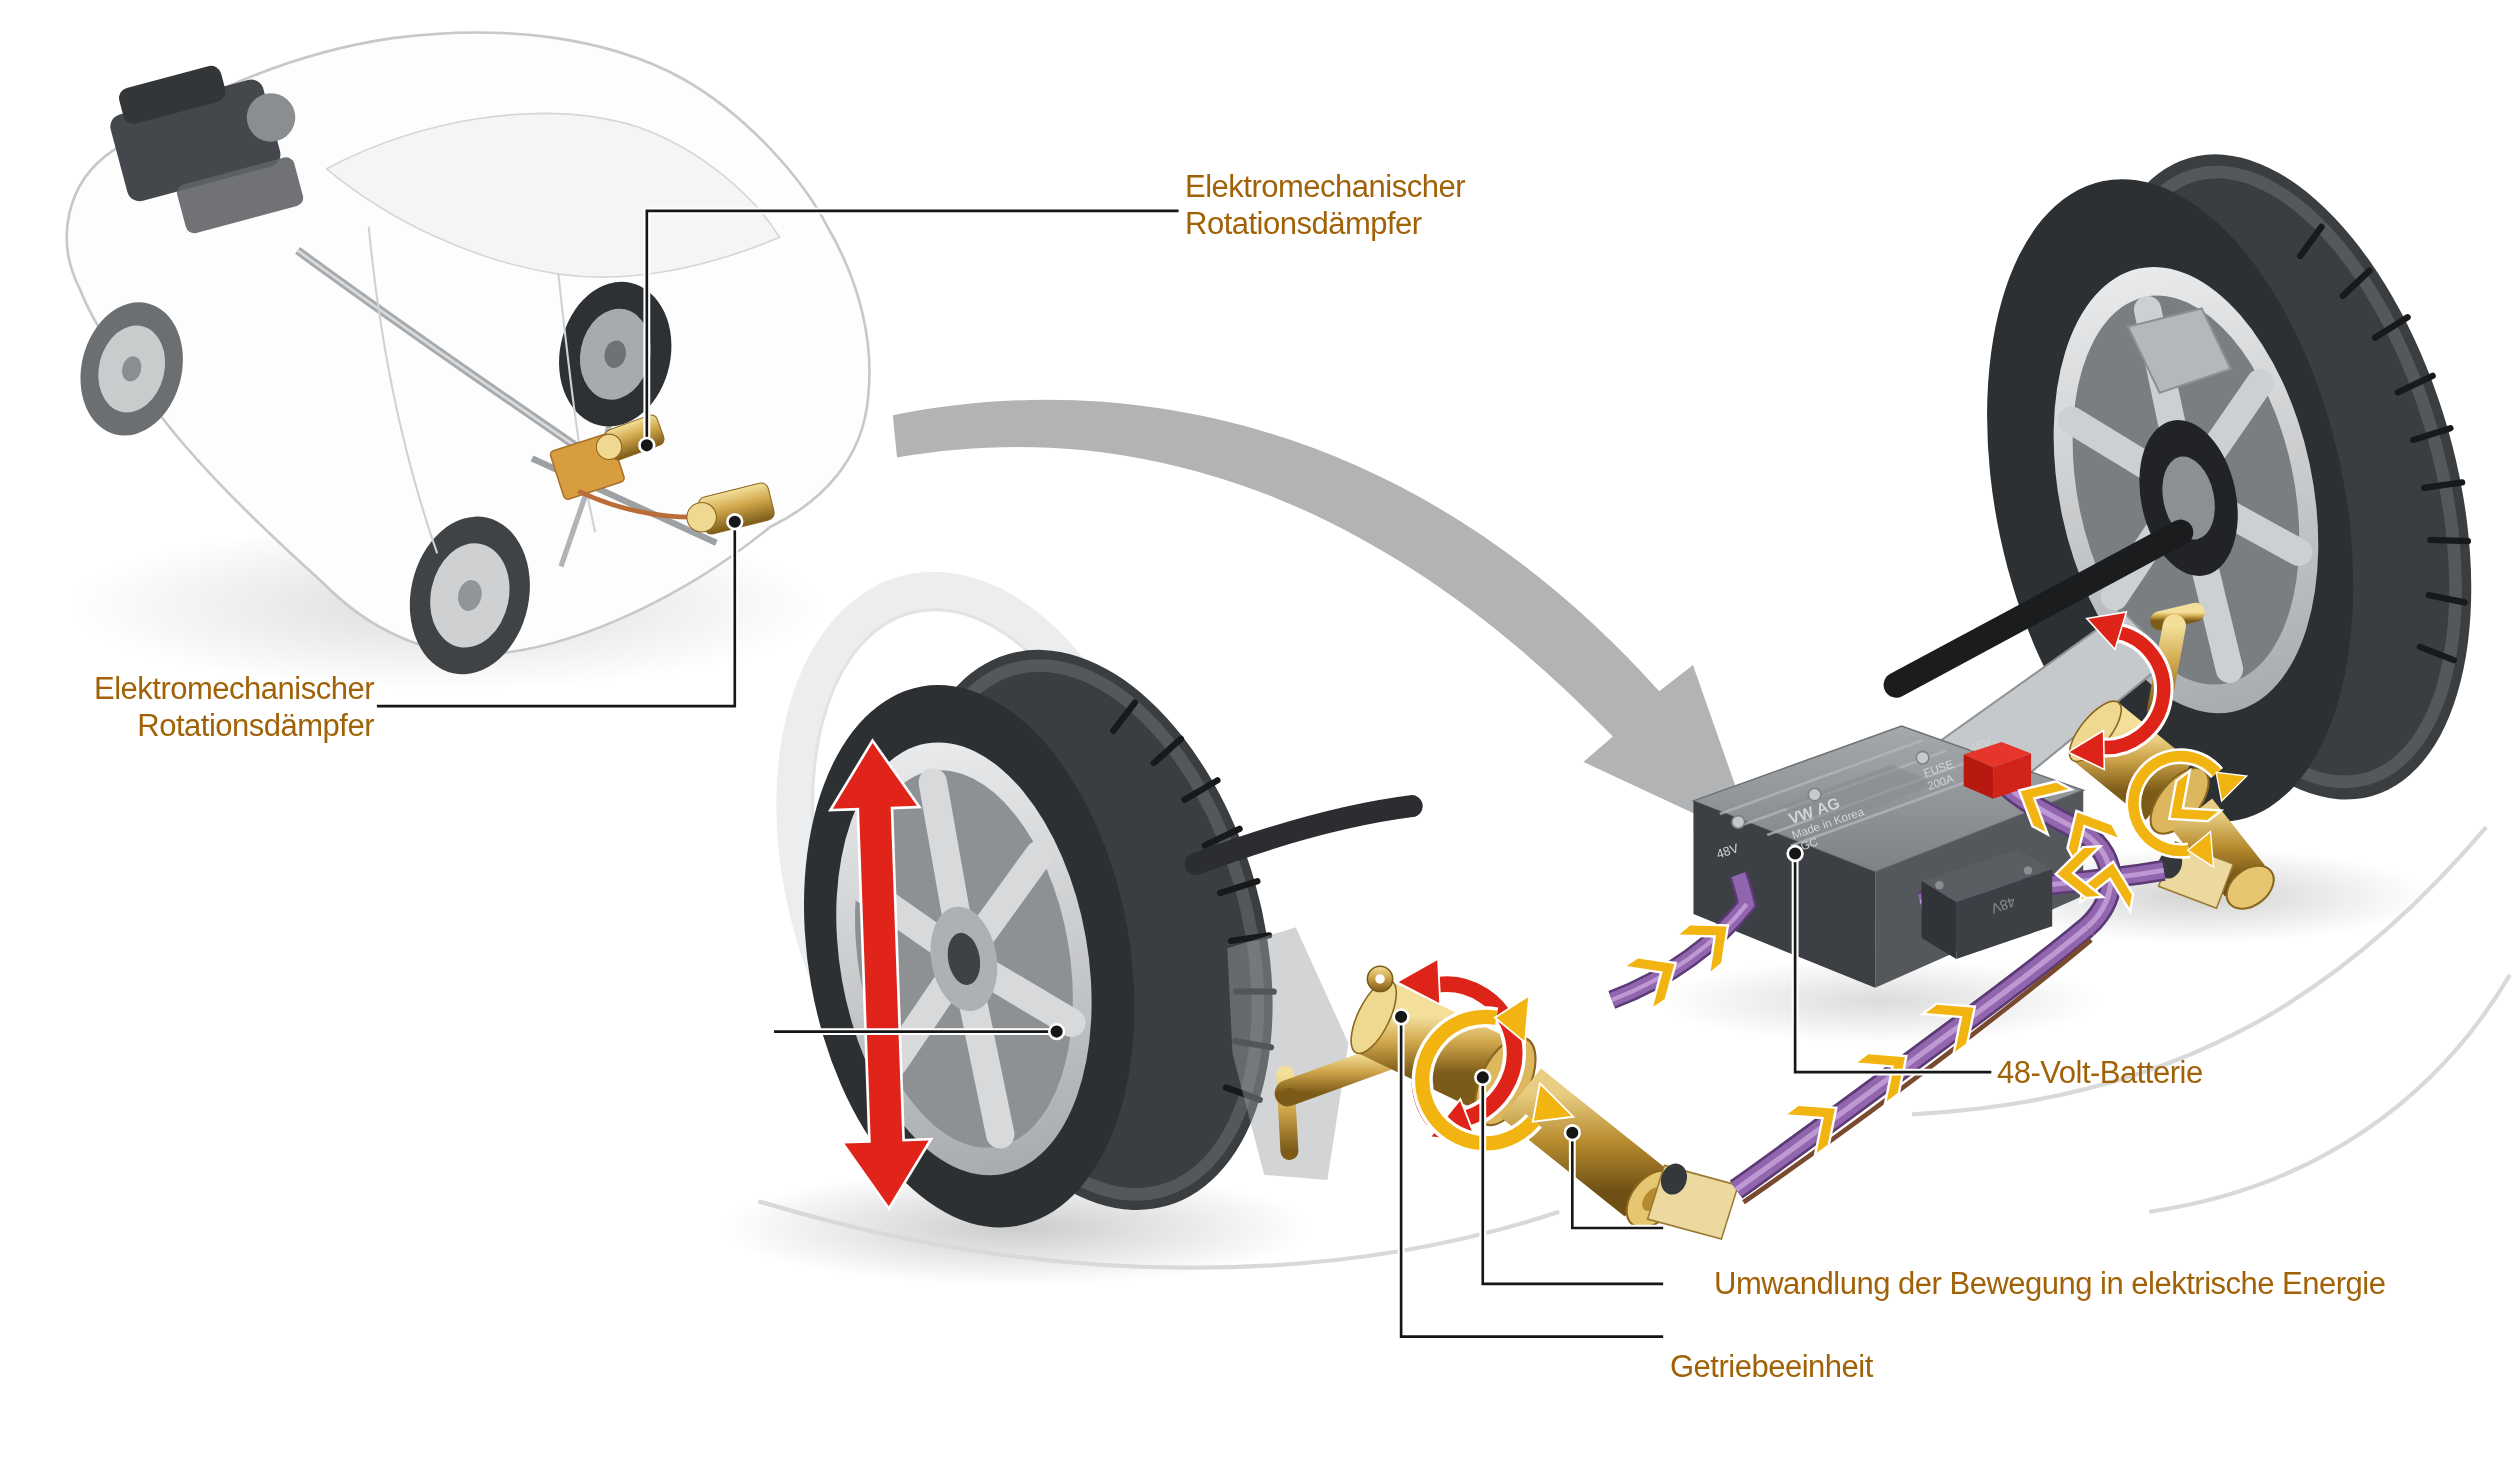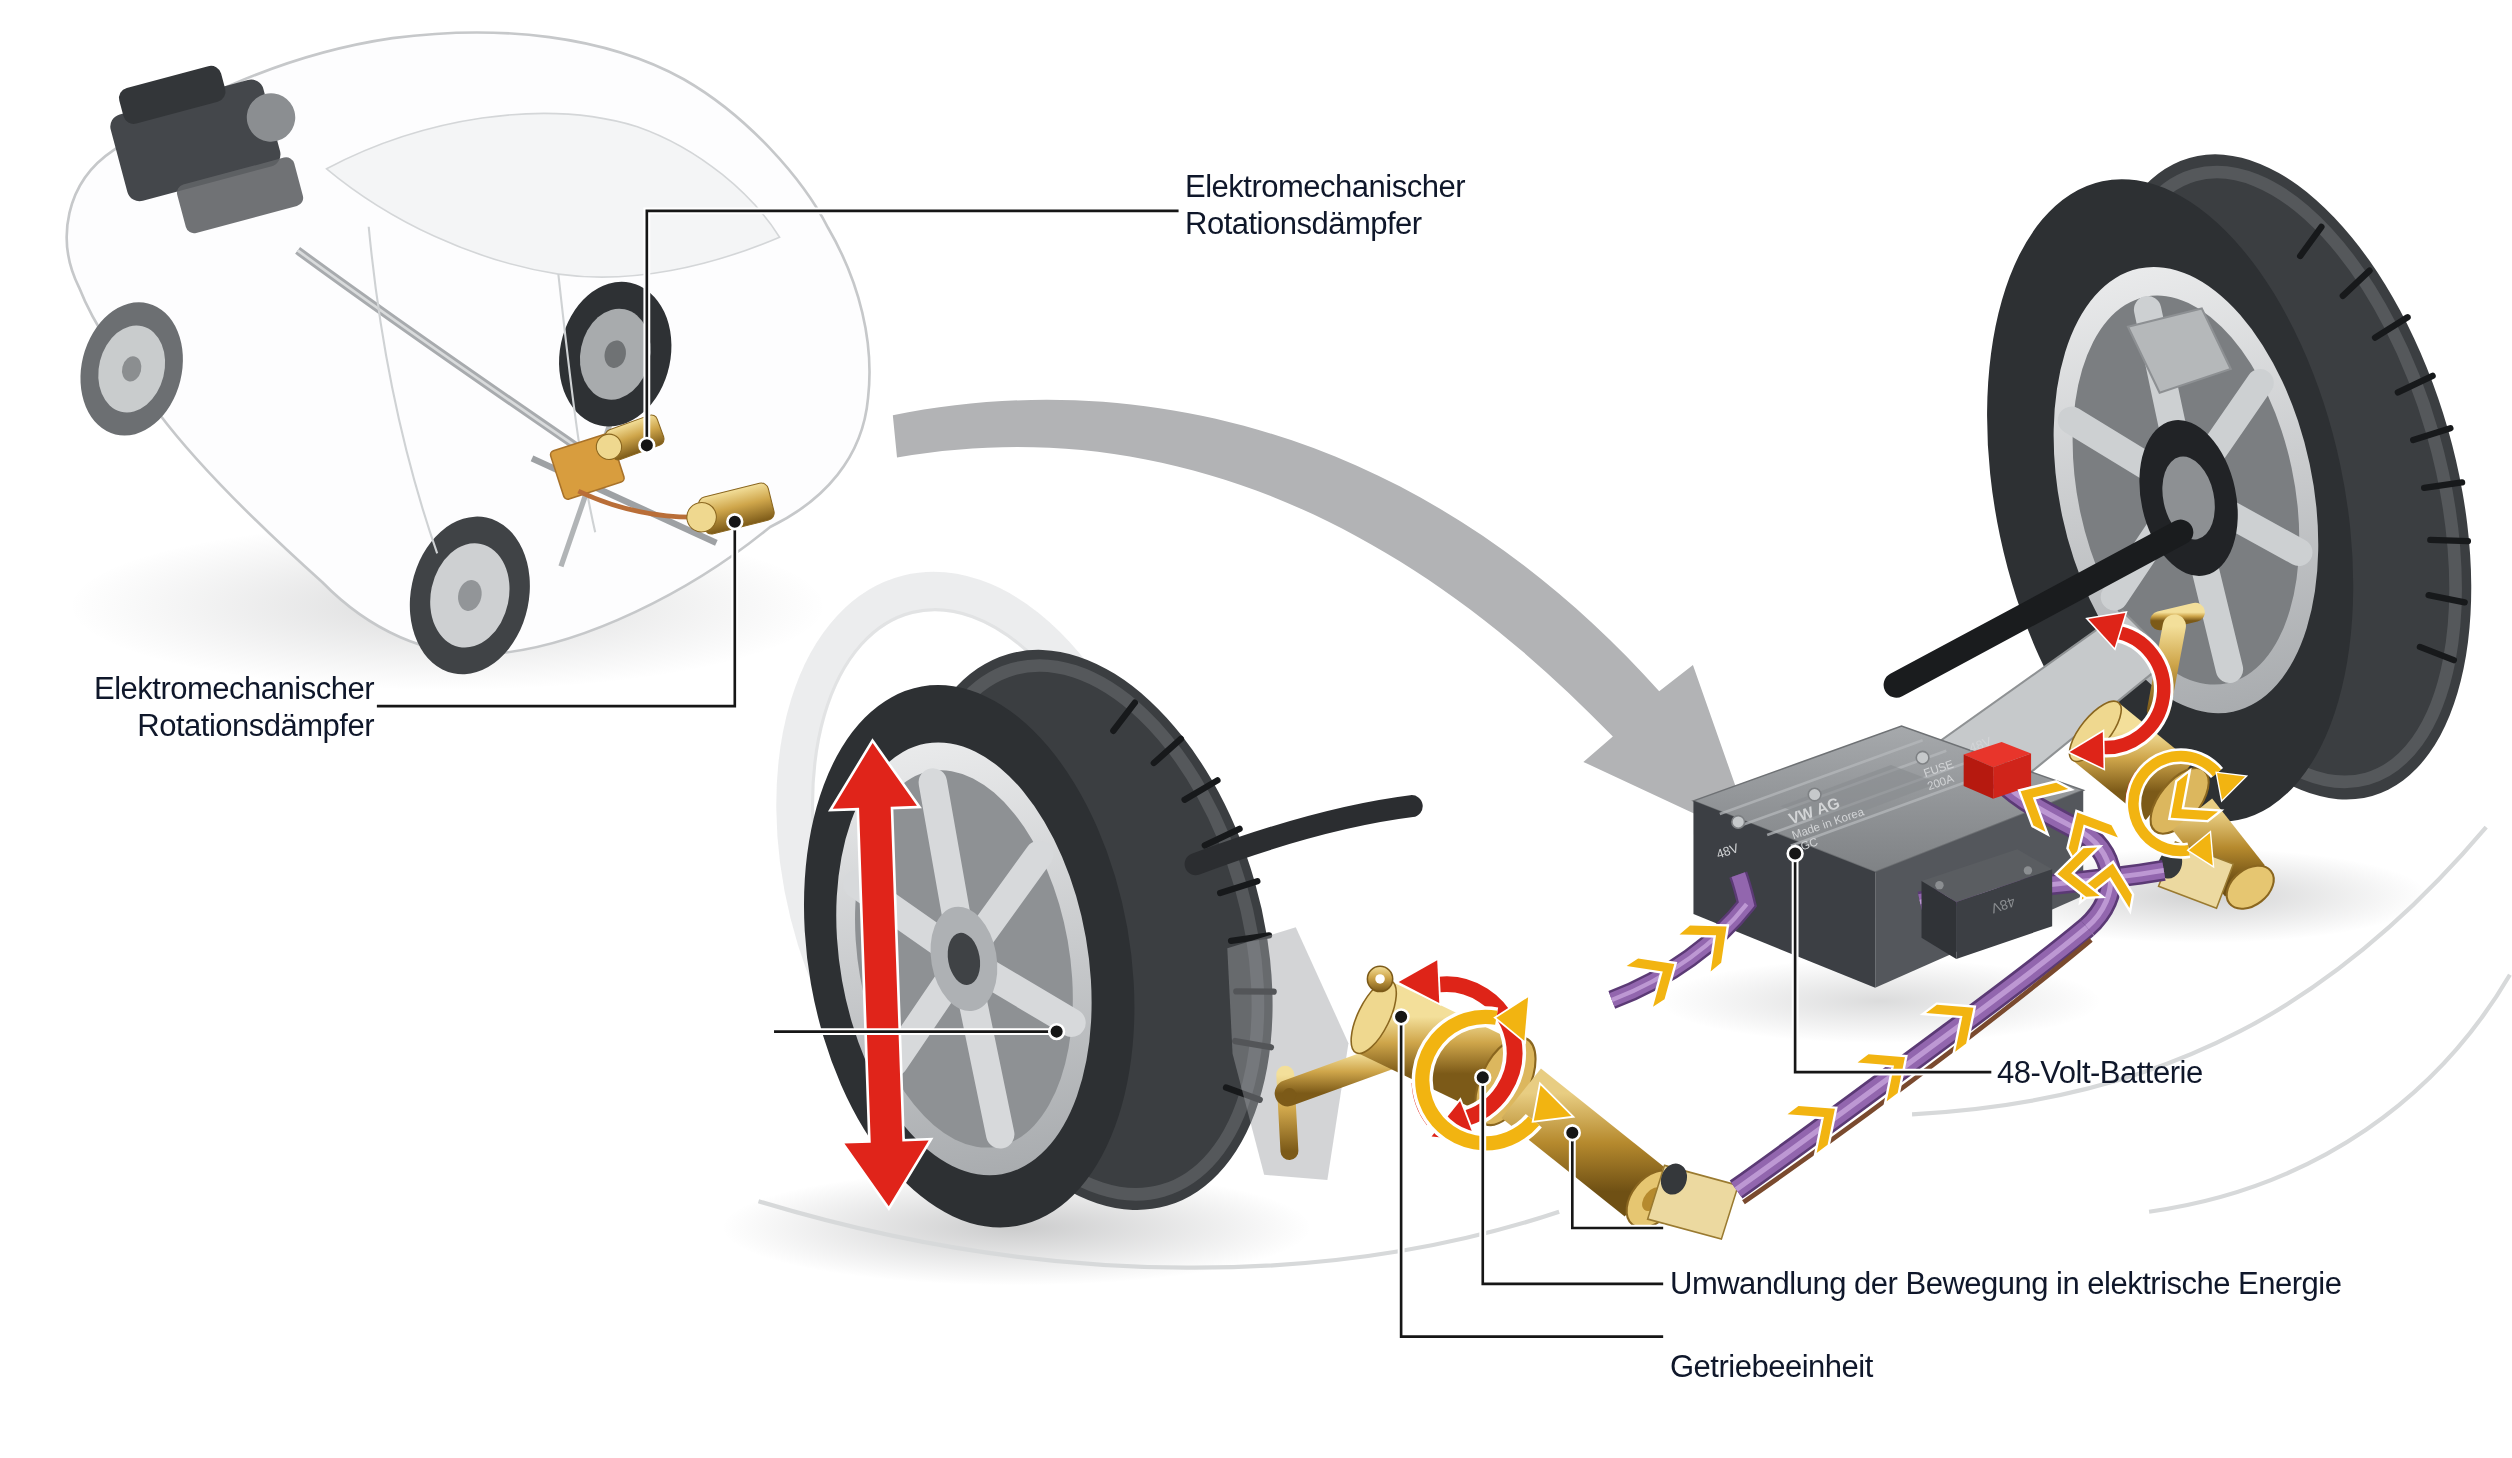--- a/index.html
+++ b/index.html
@@ -1,20 +1,20 @@
 <!DOCTYPE html>
 <html style="font-size:8.4px"><head>
 <meta charset="utf-8">
 <style>
   html,body{margin:0;padding:0;background:#fff}
   .stage{position:relative;width:2512px;height:1459px;overflow:hidden;
          font-family:"Liberation Sans",sans-serif;background:#fff}
   .art{position:absolute;left:0;top:0}
   .label{position:absolute;font-size:31px;line-height:37px;letter-spacing:-0.5px;
-         color:#0f172a;white-space:pre-line}
+         color:#a16207;white-space:pre-line}
   .label.r{text-align:right}
 </style>
 </head>
 <body>
 
 <div class="stage">
 
 <svg class="art" width="2512" height="1459" viewBox="0 0 4769 2769">
   <defs>
     <linearGradient id="gold" x1="0" y1="0" x2="0" y2="1">
@@ -364,18 +364,18 @@
 <div class="label" style="left:1185px;top:168px;width:474px">Elektromechanischer
 Rotationsdämpfer</div>
 
 <div class="label r" style="left:84px;top:670px;width:290px">Elektromechanischer
 Rotationsdämpfer</div>
 
 
 <div class="label" style="left:1997px;top:1054px;width:474px">48-Volt-Batterie</div>
 
 
-<div class="label" style="left:1670px;top:1265px;width:790px">Umwandlung der Bewegung in elektrische Energie</div>
+<div class="label" style="left:1714px;top:1265px;width:790px">Umwandlung der Bewegung in elektrische Energie</div>
 
 <div class="label" style="left:1670px;top:1348px;width:474px">Getriebeeinheit</div>
 
 </div>
 
 
 </body></html>

